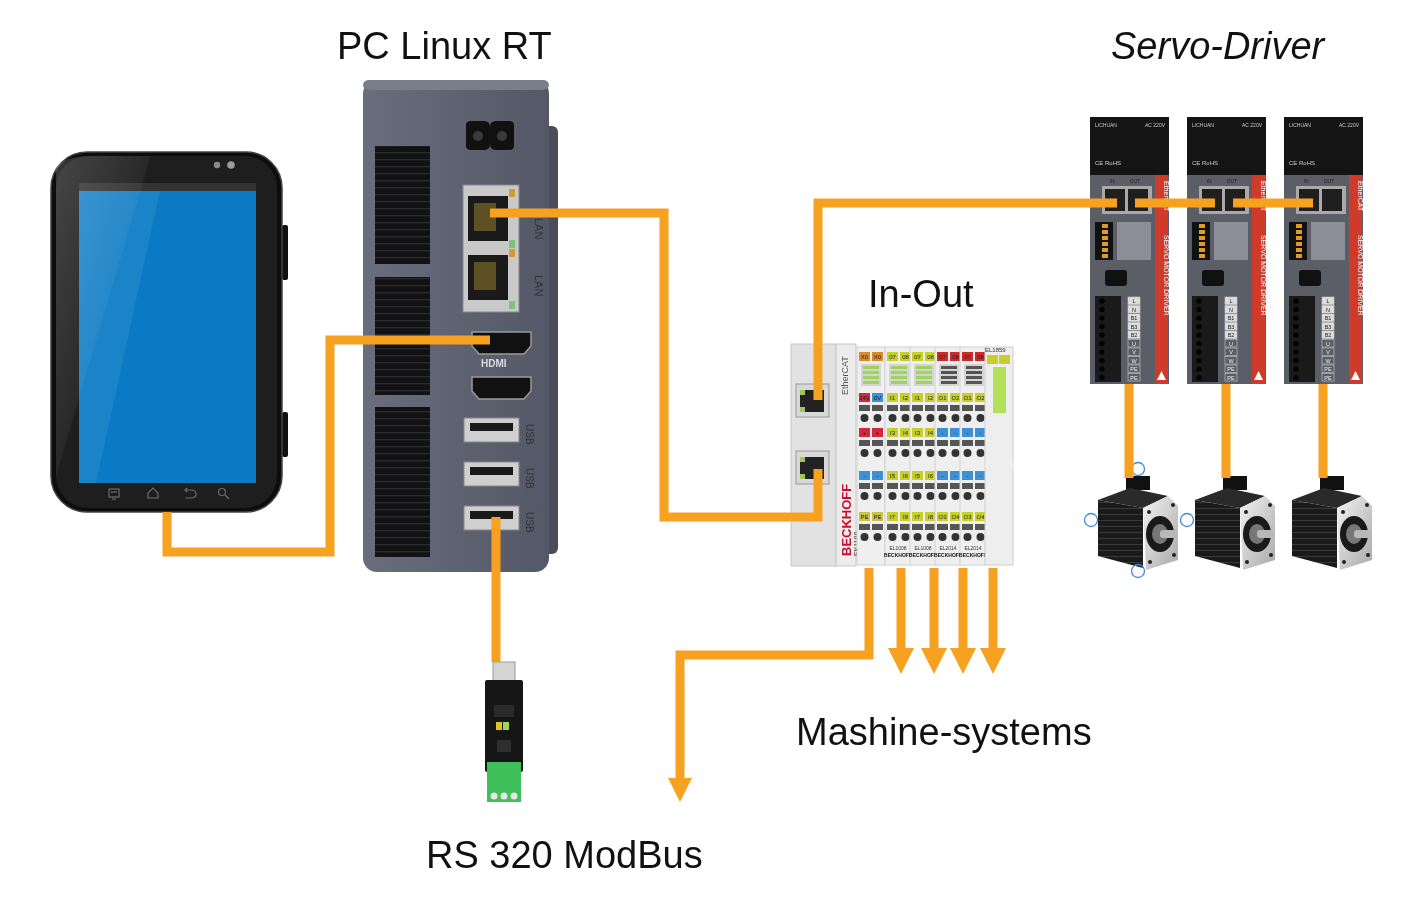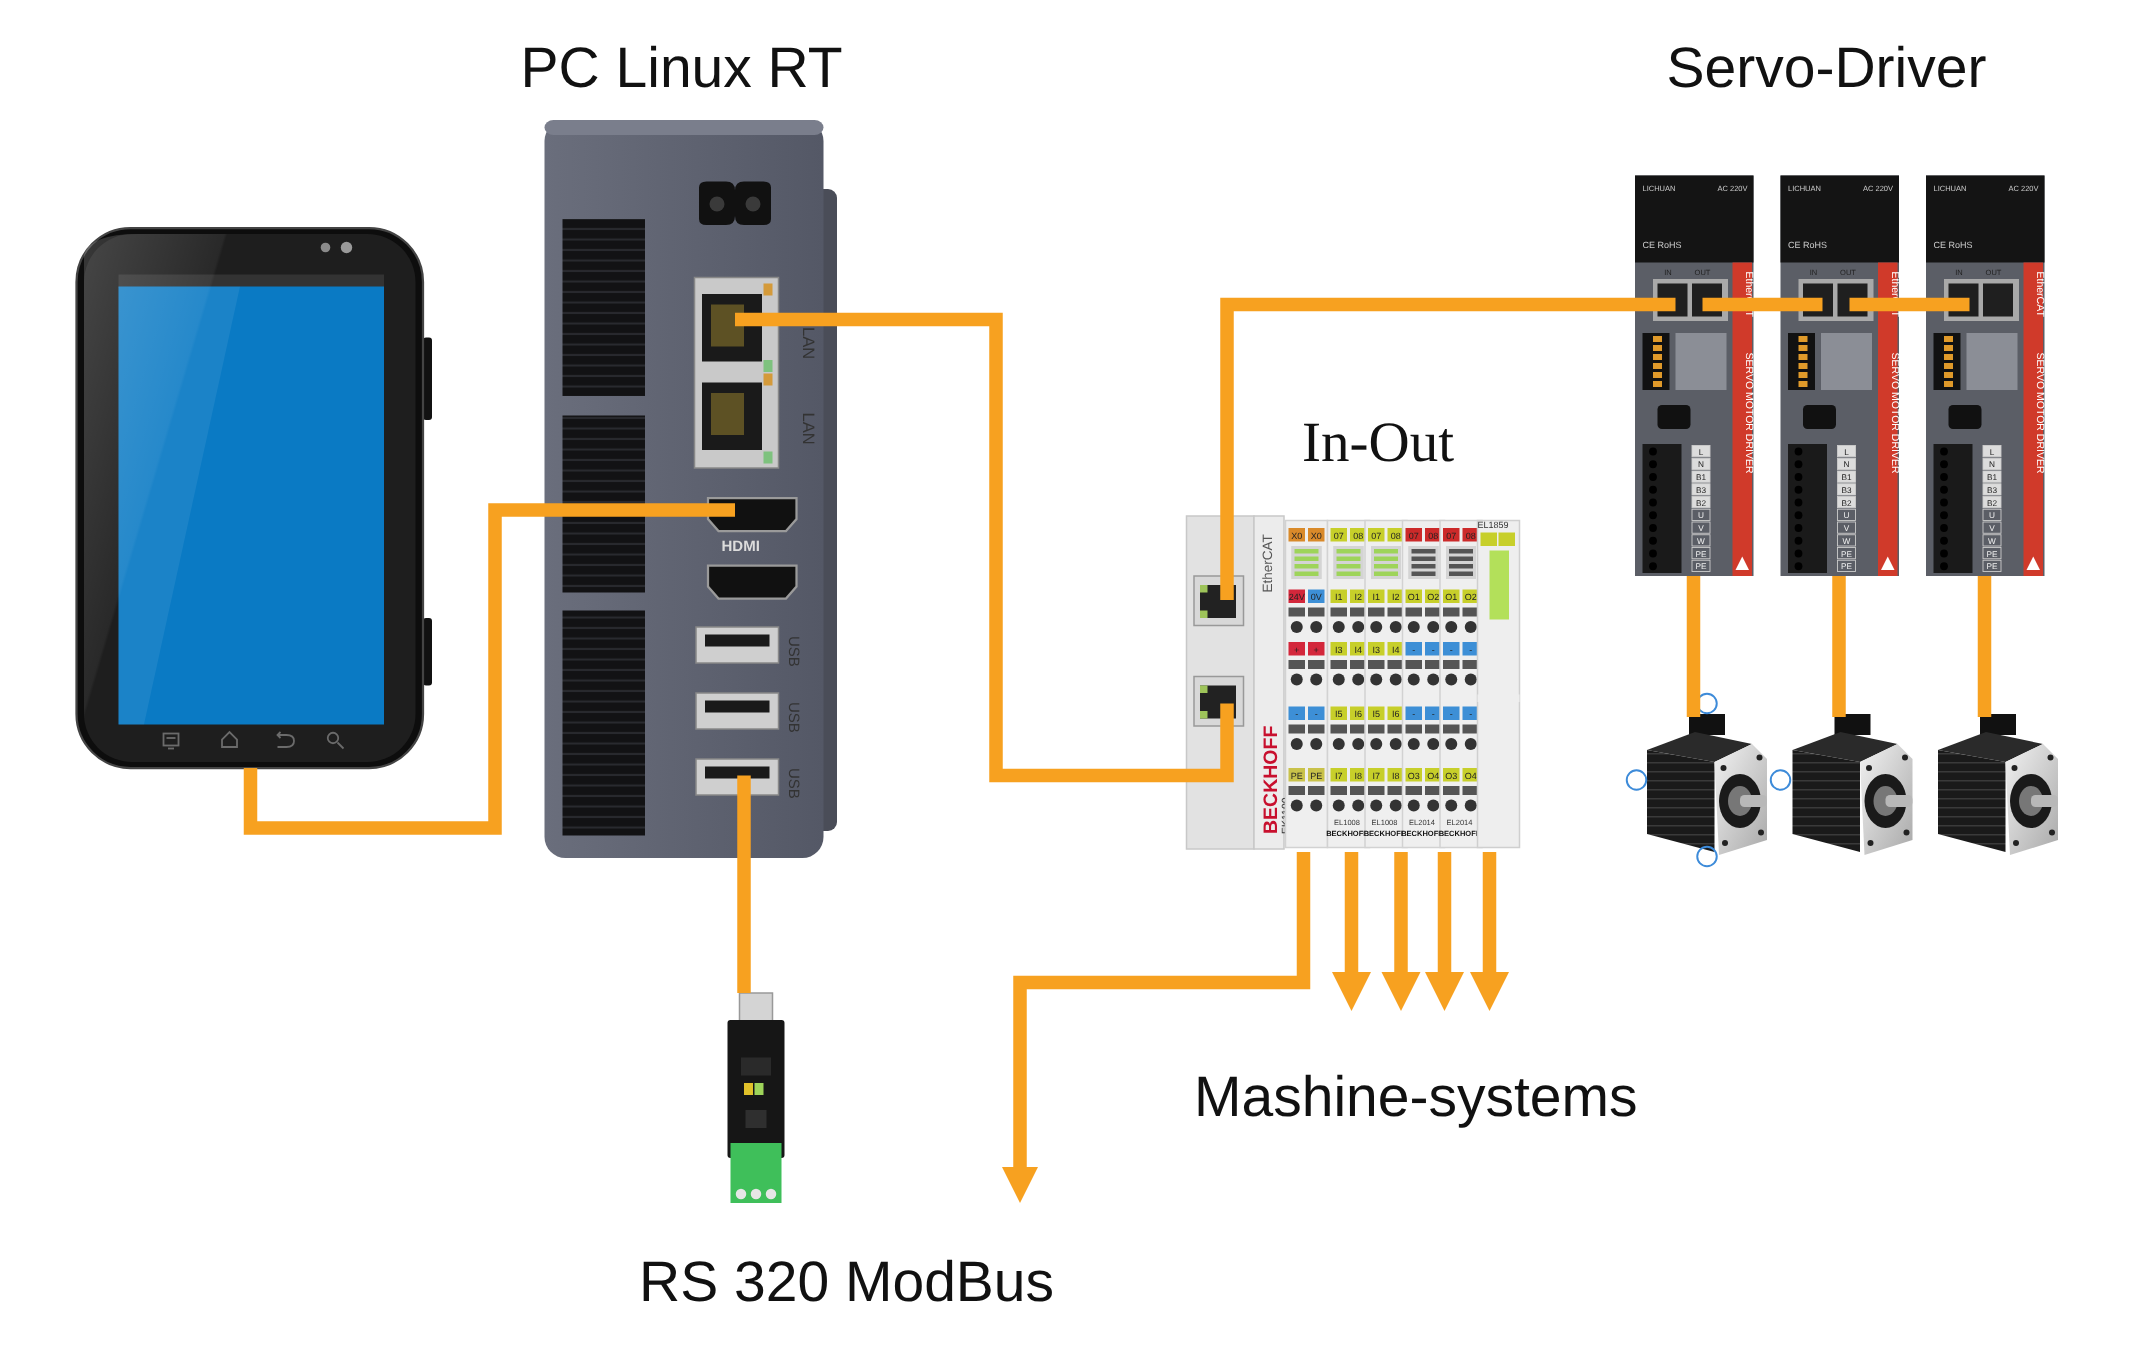--- a/index.html
+++ b/index.html
@@ -638,17 +638,17 @@
   </g>
   <g fill="#F7A120">
     <polygon points="668,778 692,778 680,802"></polygon>
     <polygon points="888,648 914,648 901,674"></polygon>
     <polygon points="921,648 947,648 934,674"></polygon>
     <polygon points="950,648 976,648 963,674"></polygon>
     <polygon points="980,648 1006,648 993,674"></polygon>
   </g>
 </svg>
 
-<div class="label" style="left:347px;top:25px;">PC Linux RT</div>
-<div class="label" style="left:1111px;top:25px;">Servo-Driver</div>
-<div class="label" style="left:868px;top:273px;font-family:Liberation Serif, serif;">In-Out</div>
+<div class="label" style="left:337px;top:25px;">PC Linux RT</div>
+<div class="label" style="left:1111px;top:25px;font-style:italic;">Servo-Driver</div>
+<div class="label" style="left:868px;top:273px;">In-Out</div>
 <div class="label" style="left:796px;top:711px;">Mashine-systems</div>
 <div class="label" style="left:426px;top:834px;">RS 320 ModBus</div>
 
 </body></html>

